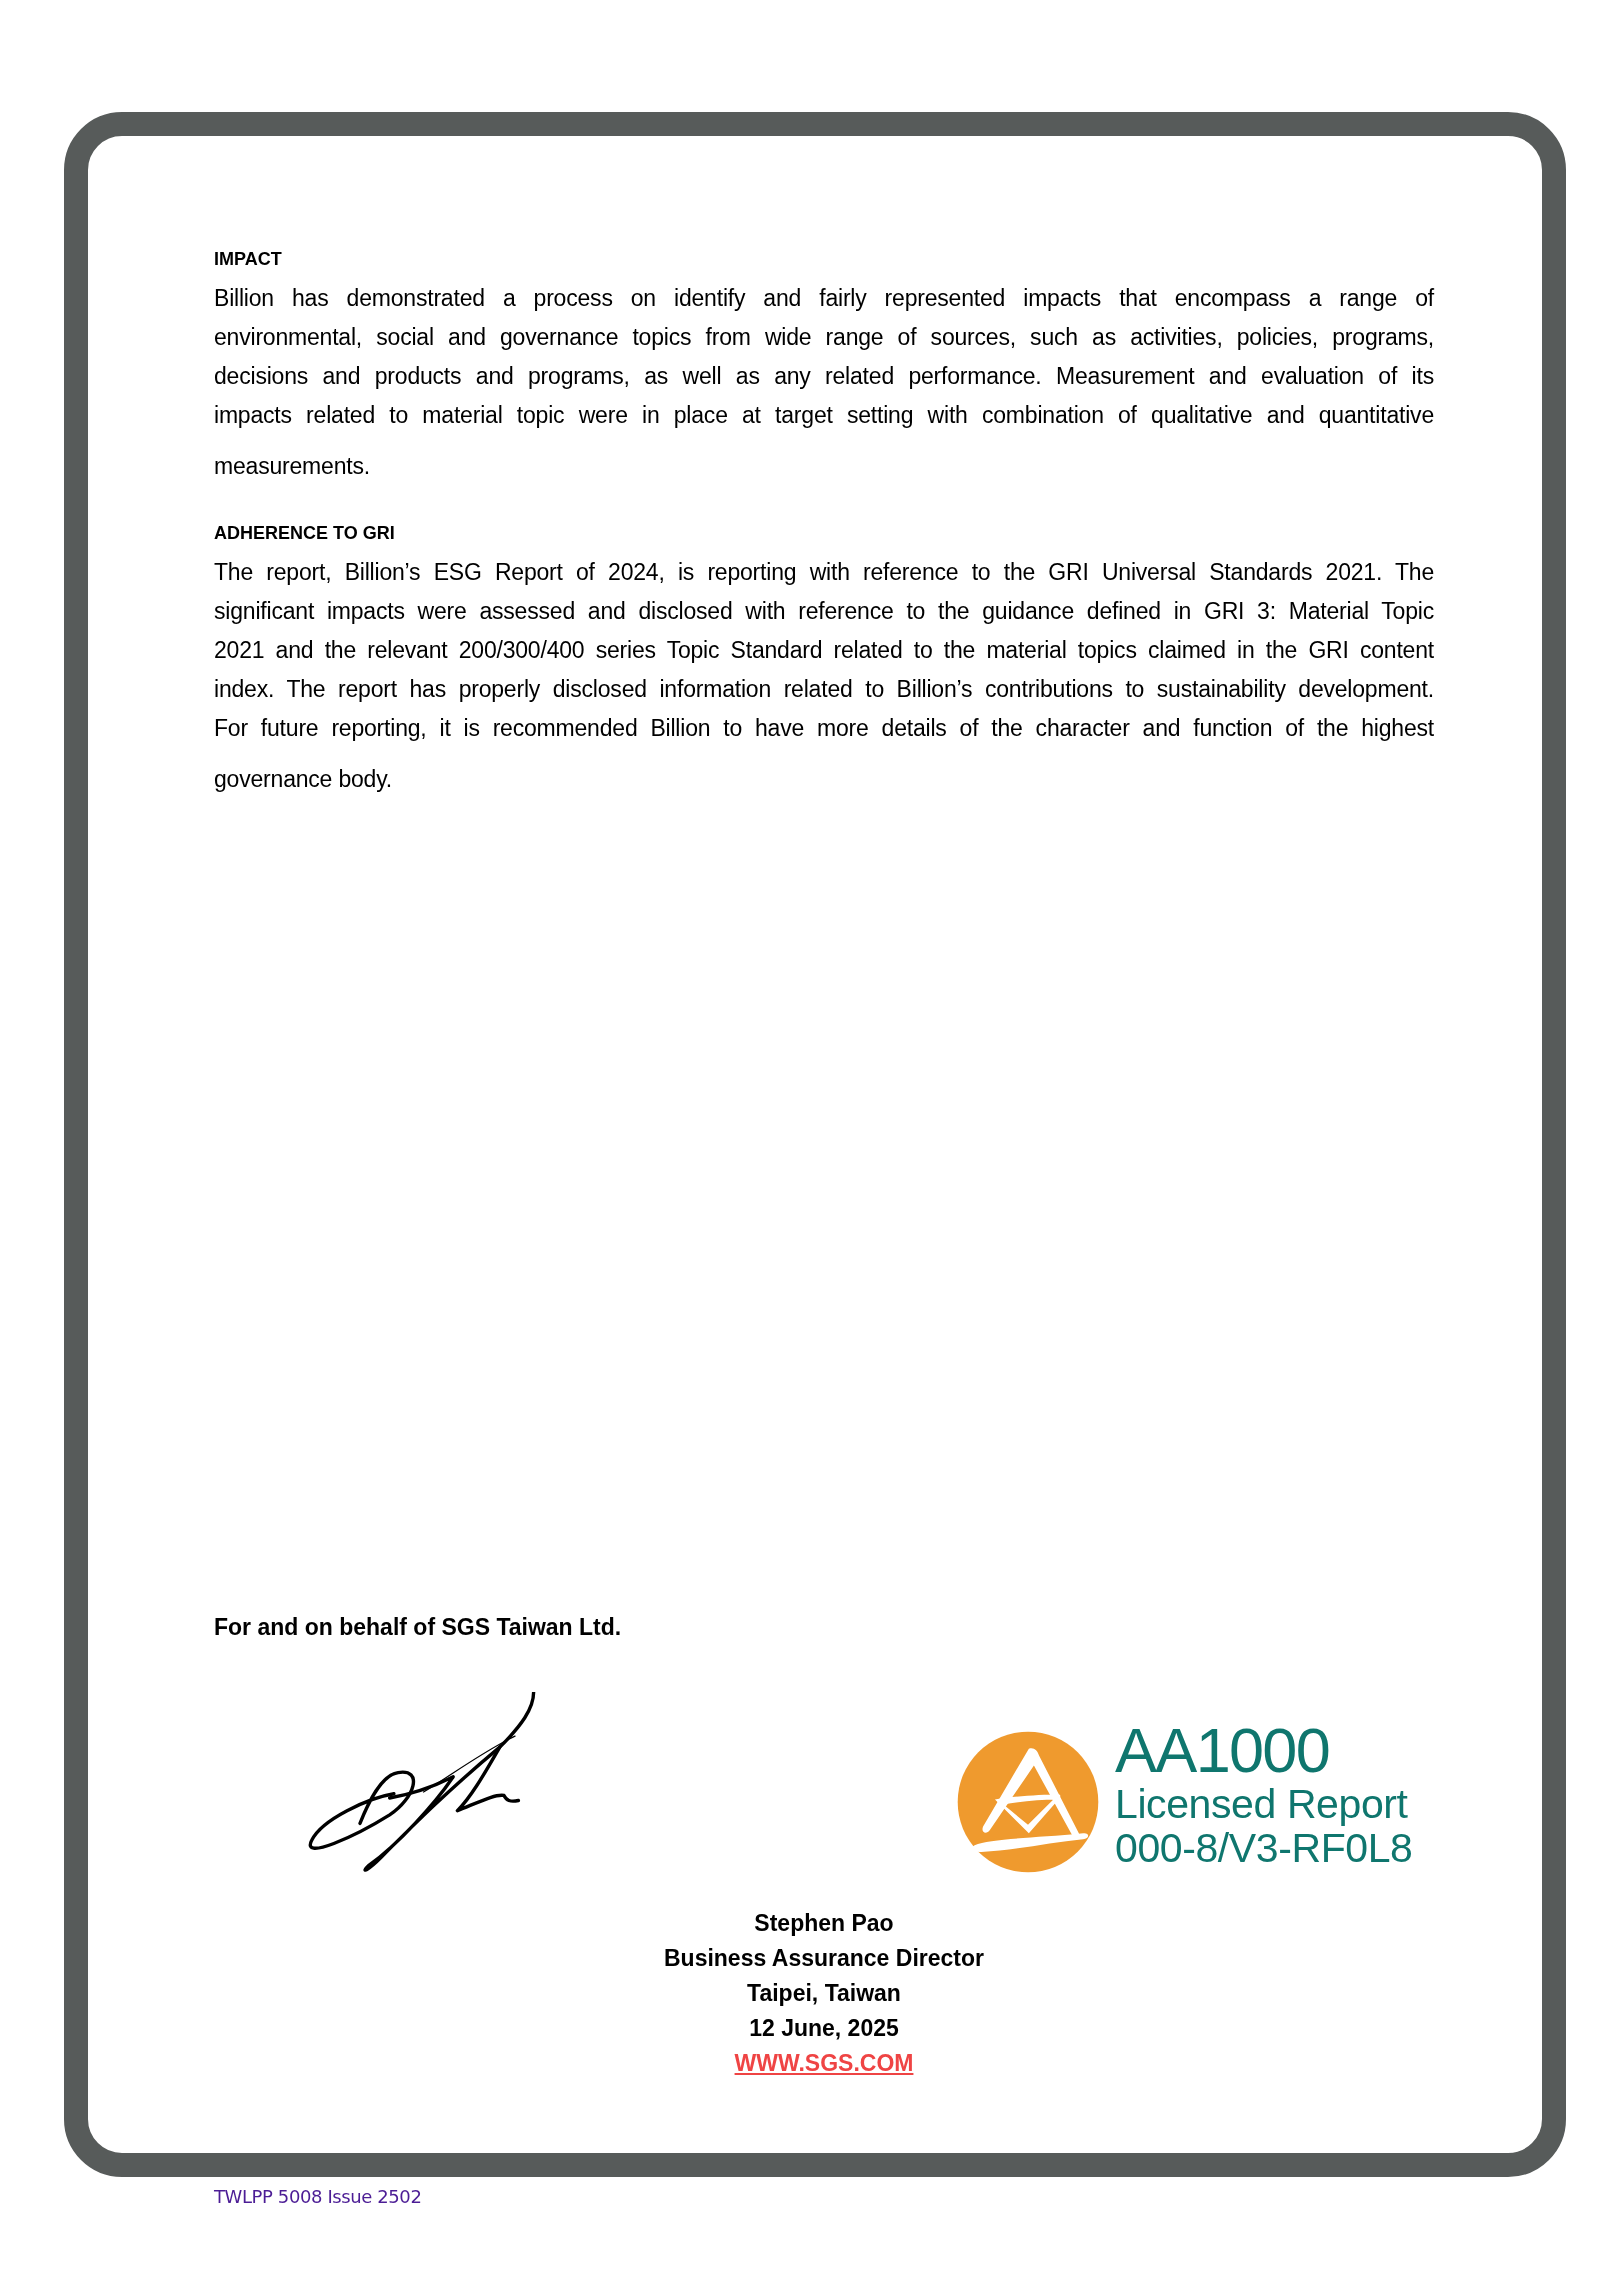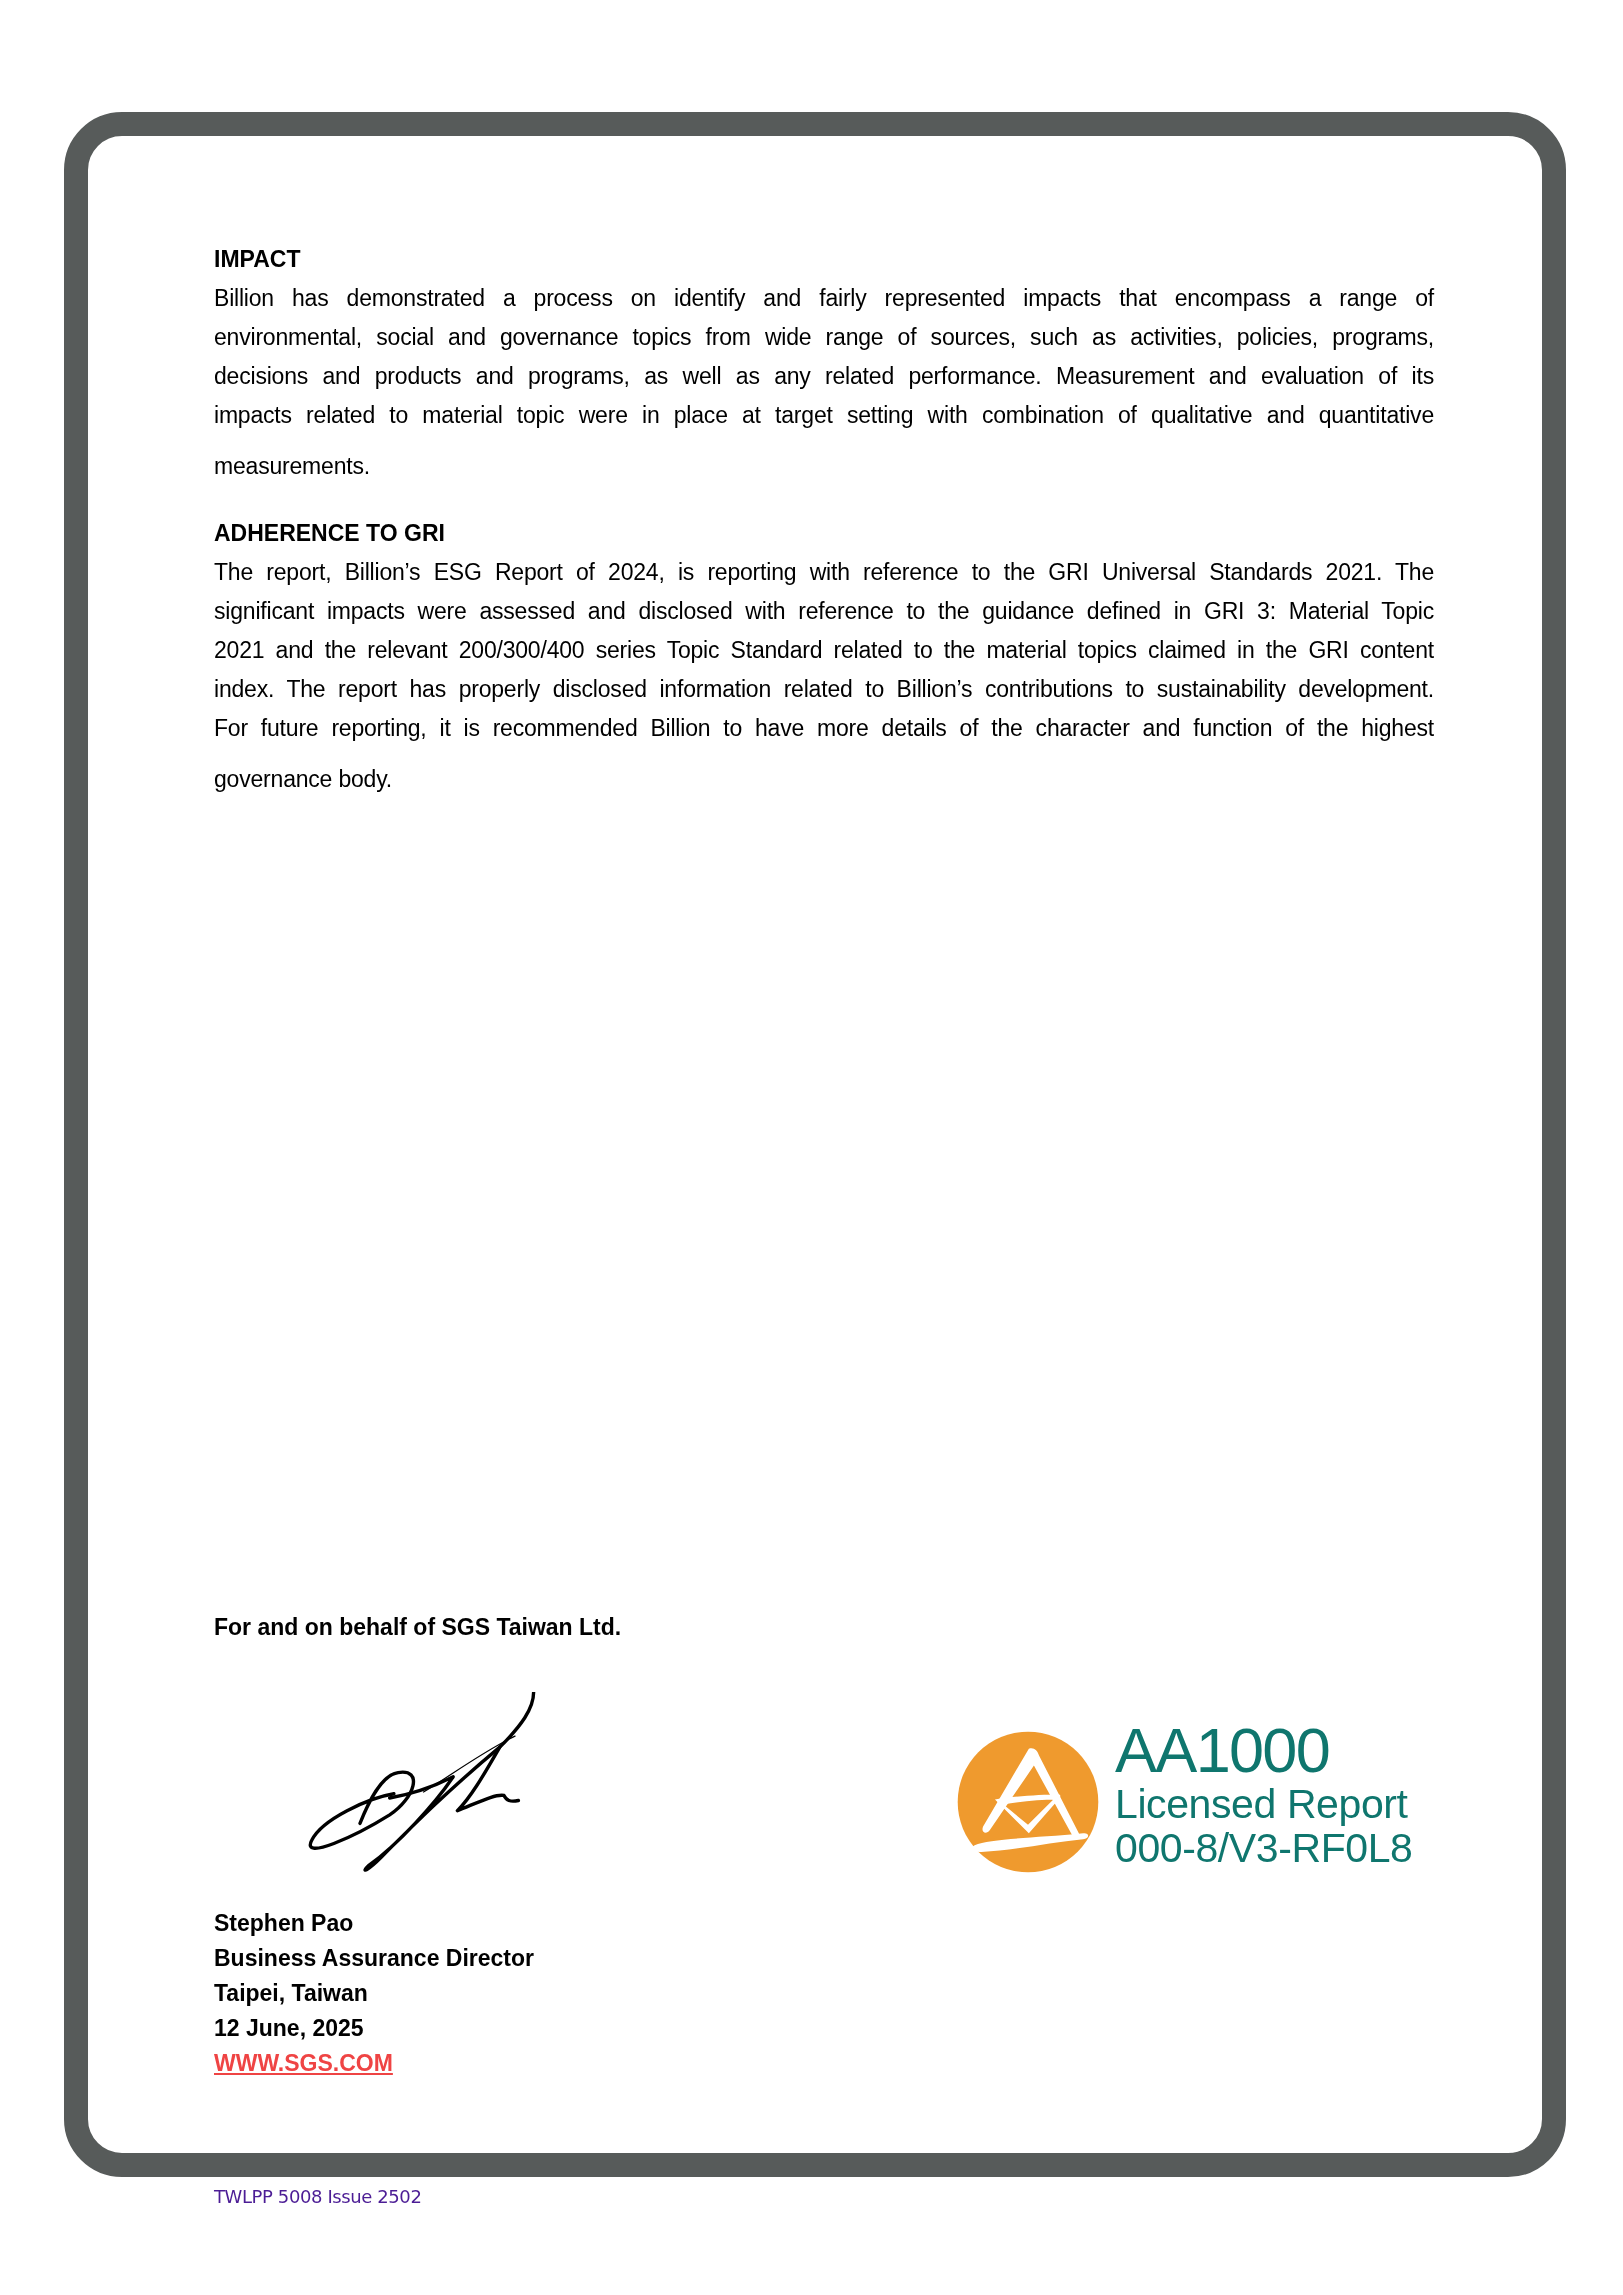--- a/index.html
+++ b/index.html
@@ -1,30 +1,30 @@
 <!DOCTYPE html>
 <html style="font-size:13.5px"><head>
 <meta charset="utf-8">
 <style>
   html, body { margin: 0; padding: 0; background: #ffffff; }
   body { width: 1624px; height: 2295px; position: relative; overflow: hidden;
          font-family: "Liberation Sans", sans-serif; color: #000; }
   .frame { position: absolute; left: 64px; top: 112px; width: 1502px; height: 2065px;
            box-sizing: border-box; border: 24px solid #575b5a; border-radius: 58px; }
   .content { position: absolute; left: 214px; width: 1220px; }
-  .heading { font-weight: bold; font-size: 23px; line-height: 39px; margin: 0; }
+  .heading { font-weight: bold; font-size: 18px; line-height: 39px; margin: 0; }
   .para { font-size: 23px; line-height: 39px; text-align: justify; margin: 0;
           letter-spacing: -0.2px; }
   .para .line { display: block; text-align: justify; text-align-last: justify; }
   .para .line.last { text-align-last: left; margin-top: 12px; }
   #impact { top: 240px; }
   #gri { top: 514px; }
   #signed { top: 1610px; }
   .bold { font-weight: bold; font-size: 23px; line-height: 35px; margin: 0; }
-  #signer { top: 1906px; }
+  #signer { top: 1906px; text-align: center; }
   .link { color: #ef4444; text-decoration: underline; font-weight: bold; cursor: pointer; }
   .signature { position: absolute; left: 288px; top: 1692px; width: 288px; height: 195px; }
   .aa-logo { position: absolute; left: 956px; top: 1730px; width: 144px; height: 144px; }
   .aa-text { position: absolute; left: 1115px; top: 1719px; color: #0f766e; }
   .aa-title { font-size: 63px; line-height: 63px; letter-spacing: -1.7px; margin: 0; }
   .aa-sub { font-size: 41px; line-height: 44px; margin: 0; letter-spacing: -0.4px; }
   .footer { position: absolute; left: 214px; top: 2186px; font-family: "DejaVu Sans", sans-serif;
             font-size: 18px; color: #4c1d95; letter-spacing: -0.4px; }
 </style>
 </head>

